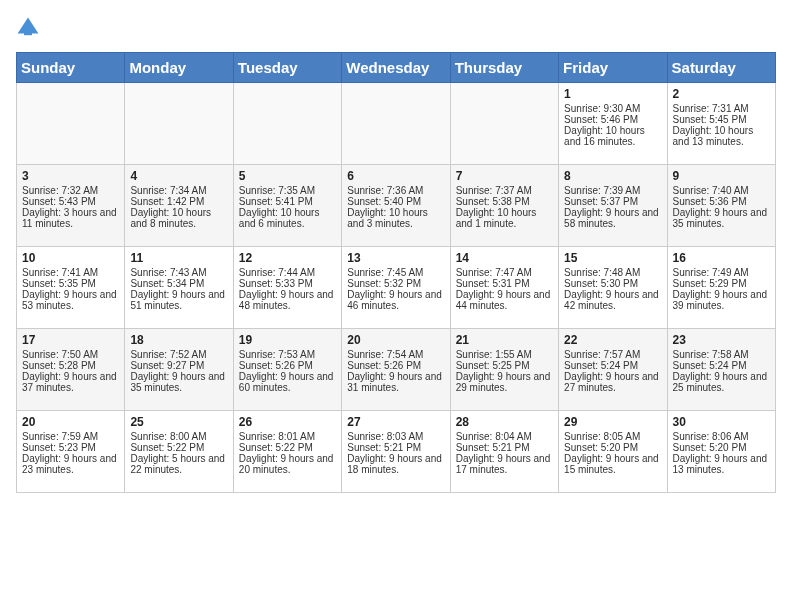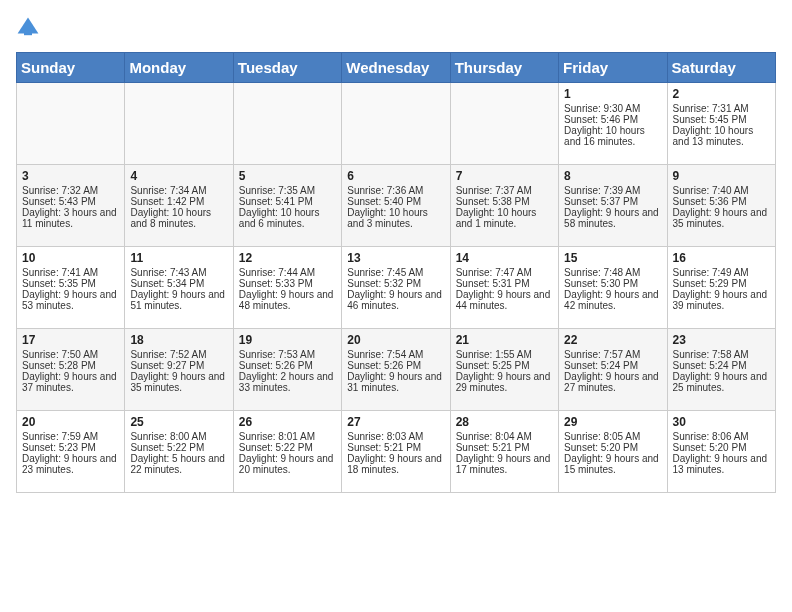--- a/index.html
+++ b/index.html
@@ -139,21 +139,21 @@
         <td><span class="day-number">11</span><span>Sunrise: 7:43 AM</span><br><span>Sunset: 5:34 PM</span><br><span>Daylight: 9 hours and 51 minutes.</span></td>
         <td><span class="day-number">12</span><span>Sunrise: 7:44 AM</span><br><span>Sunset: 5:33 PM</span><br><span>Daylight: 9 hours and 48 minutes.</span></td>
         <td><span class="day-number">13</span><span>Sunrise: 7:45 AM</span><br><span>Sunset: 5:32 PM</span><br><span>Daylight: 9 hours and 46 minutes.</span></td>
         <td><span class="day-number">14</span><span>Sunrise: 7:47 AM</span><br><span>Sunset: 5:31 PM</span><br><span>Daylight: 9 hours and 44 minutes.</span></td>
         <td><span class="day-number">15</span><span>Sunrise: 7:48 AM</span><br><span>Sunset: 5:30 PM</span><br><span>Daylight: 9 hours and 42 minutes.</span></td>
         <td><span class="day-number">16</span><span>Sunrise: 7:49 AM</span><br><span>Sunset: 5:29 PM</span><br><span>Daylight: 9 hours and 39 minutes.</span></td>
       </tr>
       <tr>
         <td><span class="day-number">17</span><span>Sunrise: 7:50 AM</span><br><span>Sunset: 5:28 PM</span><br><span>Daylight: 9 hours and 37 minutes.</span></td>
         <td><span class="day-number">18</span><span>Sunrise: 7:52 AM</span><br><span>Sunset: 9:27 PM</span><br><span>Daylight: 9 hours and 35 minutes.</span></td>
-        <td><span class="day-number">19</span><span>Sunrise: 7:53 AM</span><br><span>Sunset: 5:26 PM</span><br><span>Daylight: 2 hours and 33 minutes.</span></td>
+        <td><span class="day-number">19</span><span>Sunrise: 7:53 AM</span><br><span>Sunset: 5:26 PM</span><br><span>Daylight: 9 hours and 60 minutes.</span></td>
         <td><span class="day-number">20</span><span>Sunrise: 7:54 AM</span><br><span>Sunset: 5:26 PM</span><br><span>Daylight: 9 hours and 31 minutes.</span></td>
         <td><span class="day-number">21</span><span>Sunrise: 1:55 AM</span><br><span>Sunset: 5:25 PM</span><br><span>Daylight: 9 hours and 29 minutes.</span></td>
         <td><span class="day-number">22</span><span>Sunrise: 7:57 AM</span><br><span>Sunset: 5:24 PM</span><br><span>Daylight: 9 hours and 27 minutes.</span></td>
         <td><span class="day-number">23</span><span>Sunrise: 7:58 AM</span><br><span>Sunset: 5:24 PM</span><br><span>Daylight: 9 hours and 25 minutes.</span></td>
       </tr>
       <tr>
         <td><span class="day-number">20</span><span>Sunrise: 7:59 AM</span><br><span>Sunset: 5:23 PM</span><br><span>Daylight: 9 hours and 23 minutes.</span></td>
         <td><span class="day-number">25</span><span>Sunrise: 8:00 AM</span><br><span>Sunset: 5:22 PM</span><br><span>Daylight: 5 hours and 22 minutes.</span></td>
         <td><span class="day-number">26</span><span>Sunrise: 8:01 AM</span><br><span>Sunset: 5:22 PM</span><br><span>Daylight: 9 hours and 20 minutes.</span></td>
         <td><span class="day-number">27</span><span>Sunrise: 8:03 AM</span><br><span>Sunset: 5:21 PM</span><br><span>Daylight: 9 hours and 18 minutes.</span></td>

